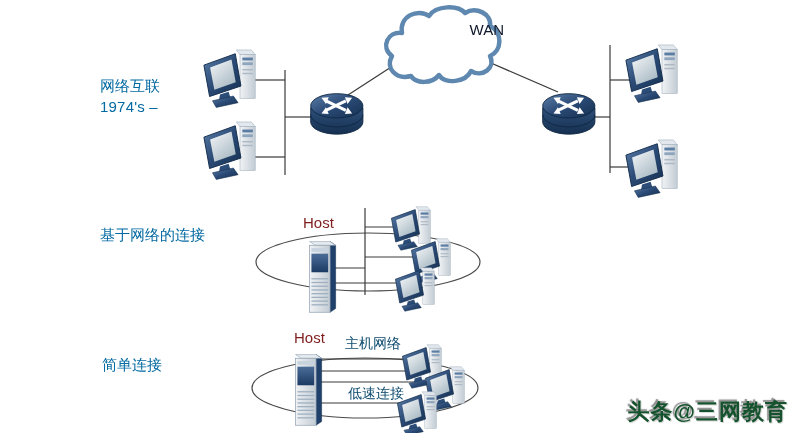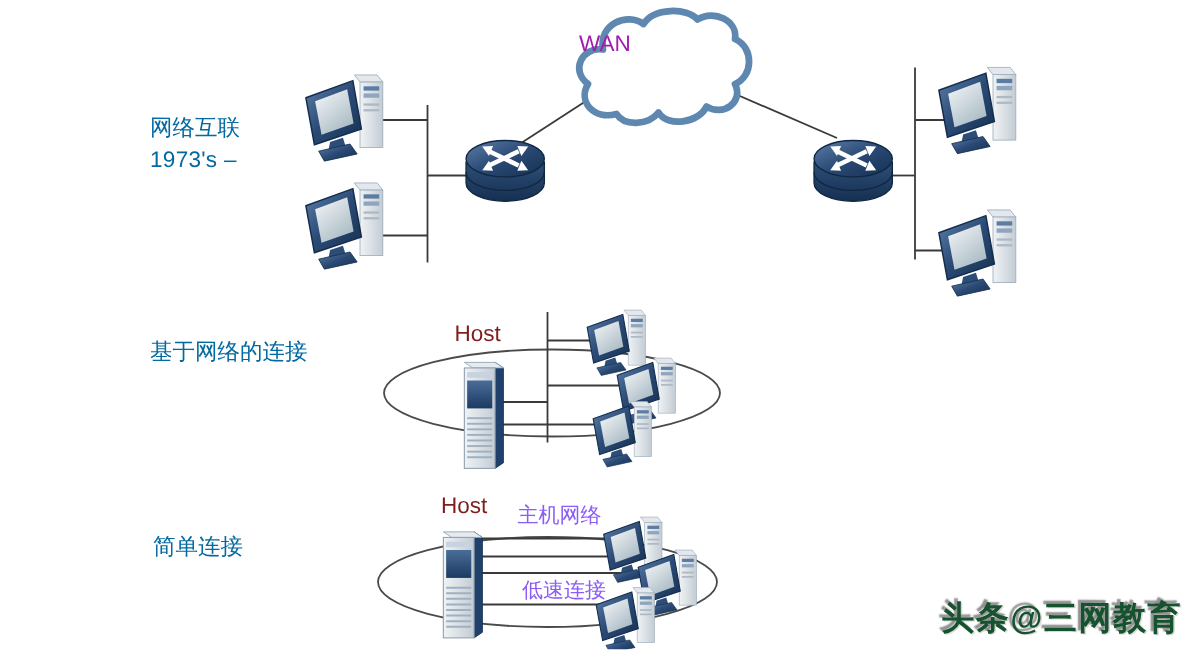--- a/index.html
+++ b/index.html
@@ -4,23 +4,23 @@
 <style>
   html,body{margin:0;padding:0;background:#fff;}
   .canvas{
     position:relative;width:794px;height:433px;background:#ffffff;overflow:hidden;
     font-family:"Liberation Sans","DejaVu Sans",sans-serif;
   }
   .canvas svg{position:absolute;left:0;top:0;}
   .lbl{position:absolute;color:#0369a1;font-size:15px;line-height:21px;white-space:nowrap;}
   .lbl .era{letter-spacing:.2px;}
   .host-lbl{position:absolute;color:#7f1d1d;font-size:15px;white-space:nowrap;}
-  .wan-lbl{position:absolute;left:386px;top:21px;width:118px;text-align:left;
-    color:#a21caf;font-size:15px;}
-  .net-lbl{position:absolute;color:#8b5cf6;font-size:14px;white-space:nowrap;}
+  .wan-lbl{position:absolute;left:386px;top:21px;width:118px;text-align:right;
+    color:#0f172a;font-size:15px;}
+  .net-lbl{position:absolute;color:#0c4a6e;font-size:14px;white-space:nowrap;}
   .watermark{
     position:absolute;right:6px;top:397px;font-size:22px;font-weight:bold;
     color:#14532d;letter-spacing:1px;white-space:nowrap;
     text-shadow:-2px -2px 1px #8f8f8f, 1px 1px 0 #d9d9d9;
   }
 </style>
 </head>
 <body>
 
 <div class="canvas">
@@ -148,21 +148,21 @@
     <use href="#pc" transform="translate(394,267) scale(0.72)"></use>
 
     <use href="#server" transform="translate(290,349) scale(0.93)"></use>
     <use href="#pc" transform="translate(401,344) scale(0.72)"></use>
     <use href="#pc" transform="translate(424,366) scale(0.72)"></use>
     <use href="#pc" transform="translate(396,391) scale(0.72)"></use>
   </svg>
 
   <div class="lbl" style="left:100px;top:75px">
     <div>网络互联</div>
-    <div class="era">1973's –</div>
+    <div class="era">1974's –</div>
   </div>
 
   <div class="wan-lbl">WAN</div>
 
   <div class="lbl" style="left:100px;top:224px">
     <div>基于网络的连接</div>
   </div>
 
   <div class="host-lbl" style="left:303px;top:214px">Host</div>
 

